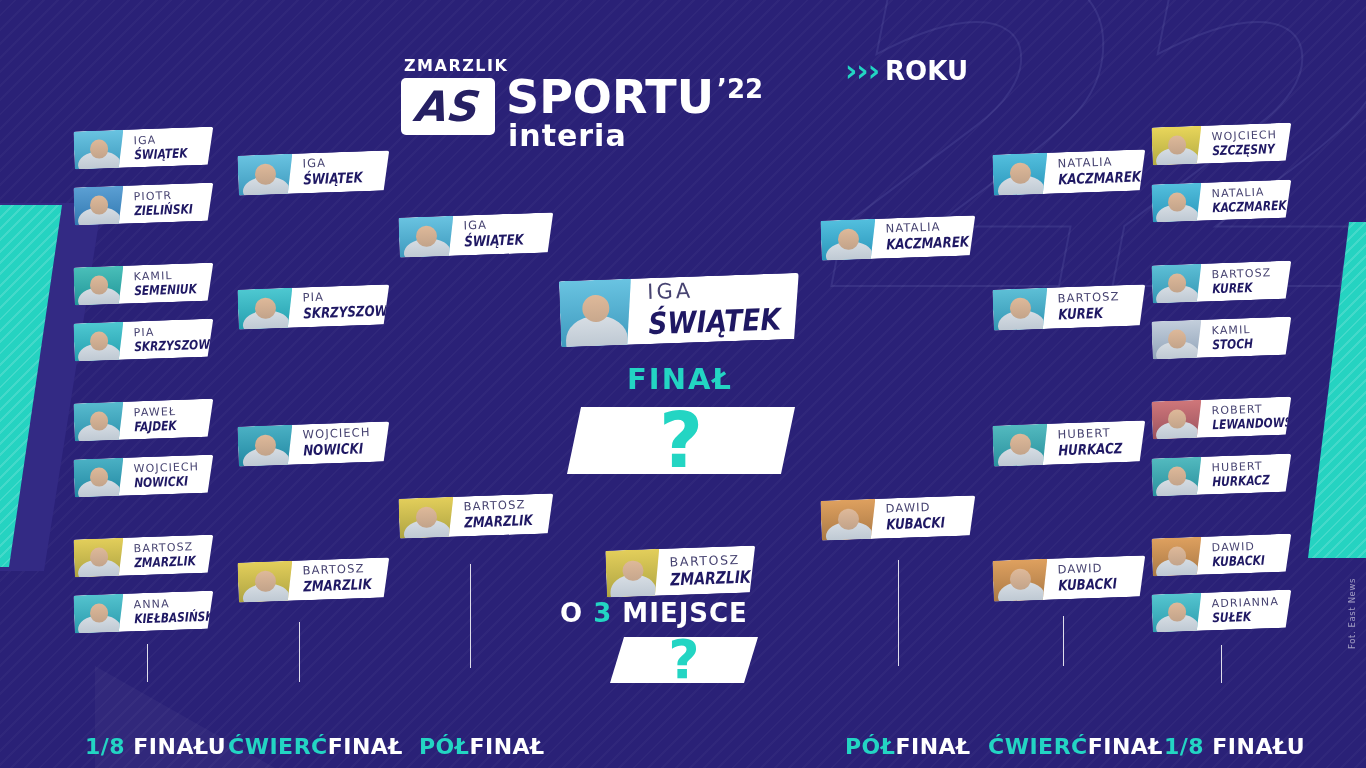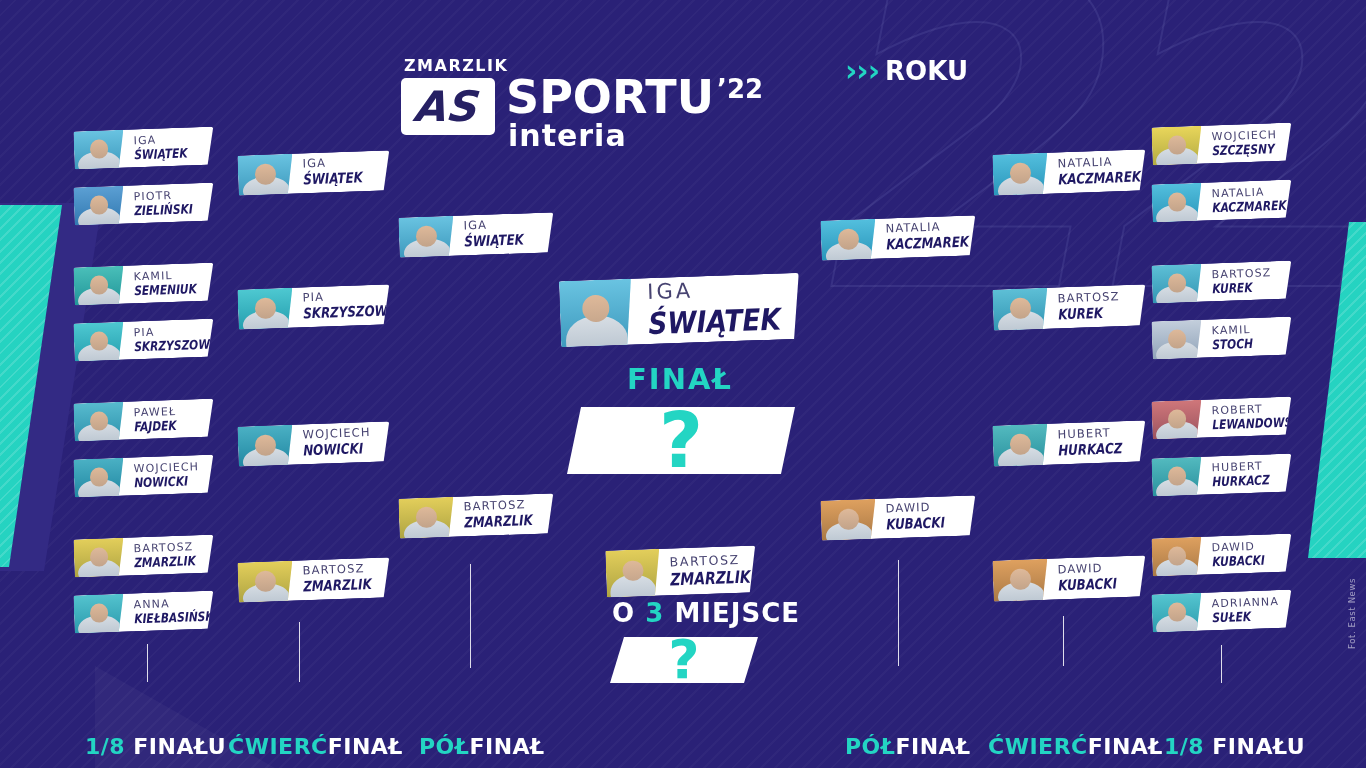--- a/index.html
+++ b/index.html
@@ -68,21 +68,21 @@
   .card.t .photo{width:54px;}
   .card.t .first{font-size:12.5px;letter-spacing:1.6px;}
   .card.t .last{font-size:17px;}
   .card.big .photo{width:72px;}
   .card.big .names{padding-left:16px;}
   .card.big .first{font-size:21px;letter-spacing:3px;color:#474371;}
   .card.big .last{font-size:30px;transform:scaleX(0.88);}
   
   .final-label{position:absolute;text-align:center;color:#23d5c3;font-weight:800;
     font-size:29px;letter-spacing:2px;}
-  .third-label{position:absolute;text-align:right;color:#fff;font-weight:800;
+  .third-label{position:absolute;text-align:left;color:#fff;font-weight:800;
     font-size:26px;letter-spacing:1px;white-space:nowrap;}
   .qwrap{position:absolute;}
   .qbox{position:absolute;inset:0;background:#fff;
     clip-path:polygon(14px 0,100% 0,calc(100% - 14px) 100%,0 100%);}
   .qmark{position:absolute;left:0;right:0;top:-4px;text-align:center;
     color:#23d5c3;font-weight:800;line-height:1;}
   .qmark.qlg{font-size:76px;}
   .qmark.qsm{font-size:54px;}
   
   .stage-label{position:absolute;top:694px;font-size:22px;font-weight:800;letter-spacing:0.5px;

